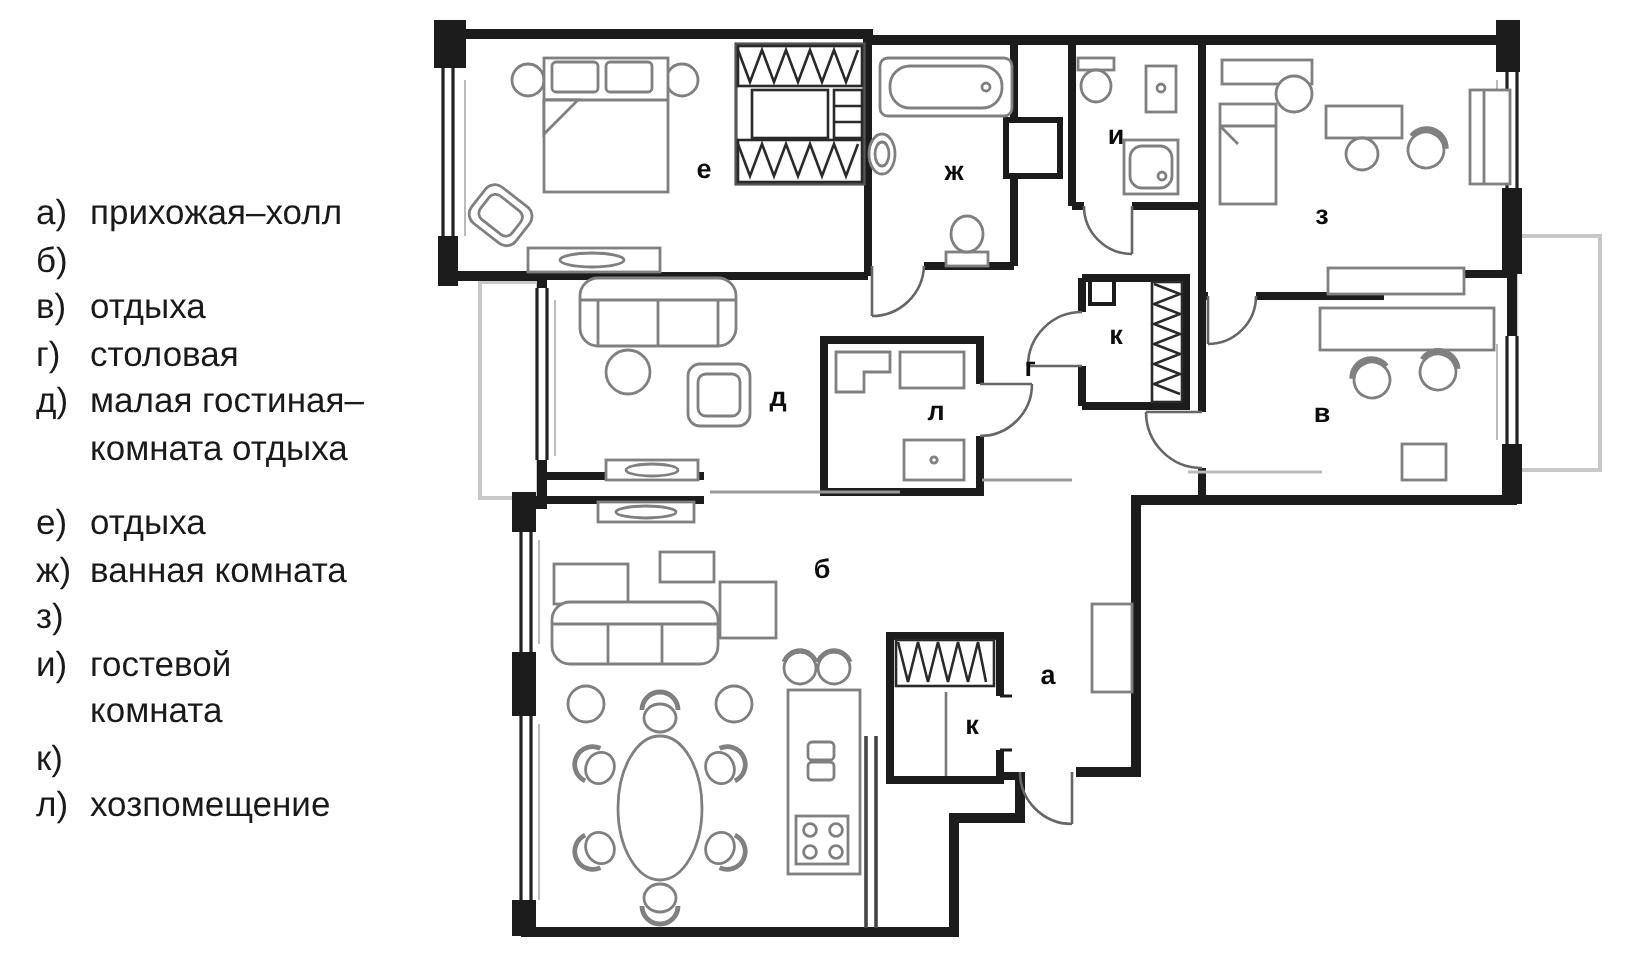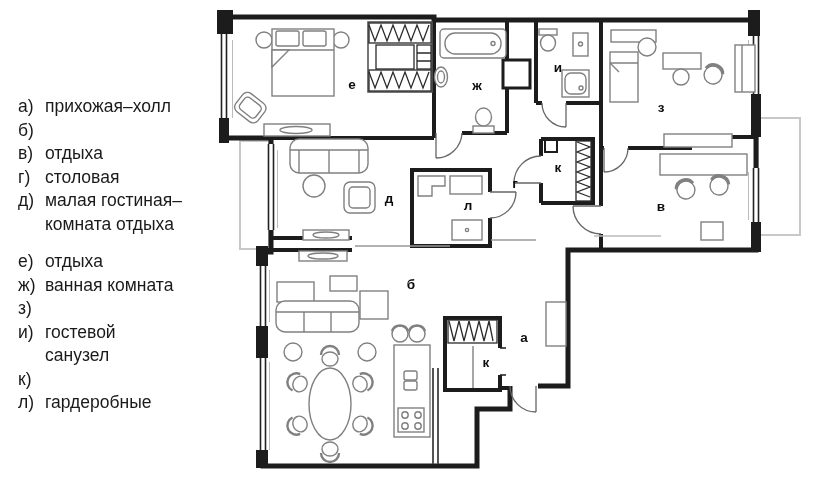--- a/index.html
+++ b/index.html
@@ -51,28 +51,28 @@
       <div class="lrow">
           <span class="lt">ж)</span>
           <span class="tx">ванная комната</span>
         </div>
       <div class="lrow">
           <span class="lt">з)</span>
         </div>
       <div class="lrow">
           <span class="lt">и)</span>
           <span class="tx">гостевой
-санузел</span>
+комната</span>
         </div>
       <div class="lrow">
           <span class="lt">к)</span>
         </div>
       <div class="lrow">
           <span class="lt">л)</span>
-          <span class="tx">гардеробные</span>
+          <span class="tx">хозпомещение</span>
         </div>
     </div>
   </div>
 
   <div class="plan">
   <svg width="816" height="484" viewBox="0 0 816 484" xmlns="http://www.w3.org/2000/svg">
 
     <g stroke="#c8c8c8" stroke-width="2" fill="none">
       <rect x="240" y="141" width="29" height="108"></rect>
       <rect x="758" y="118" width="42" height="117"></rect>

